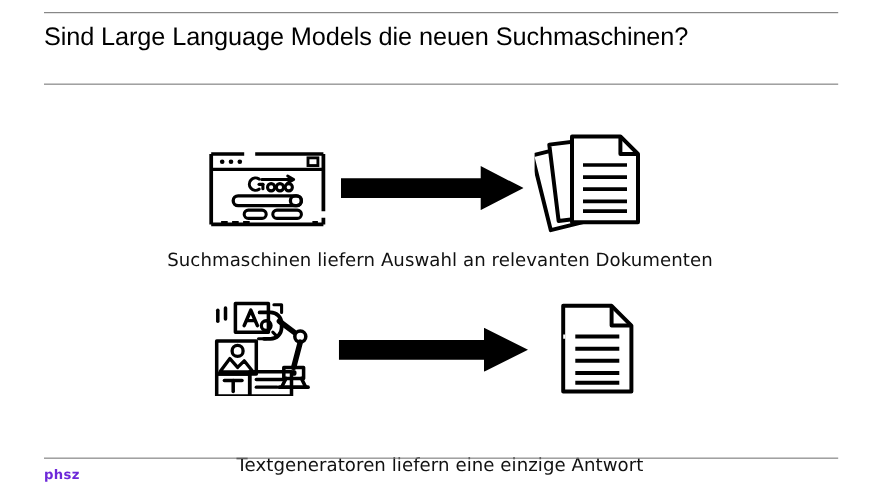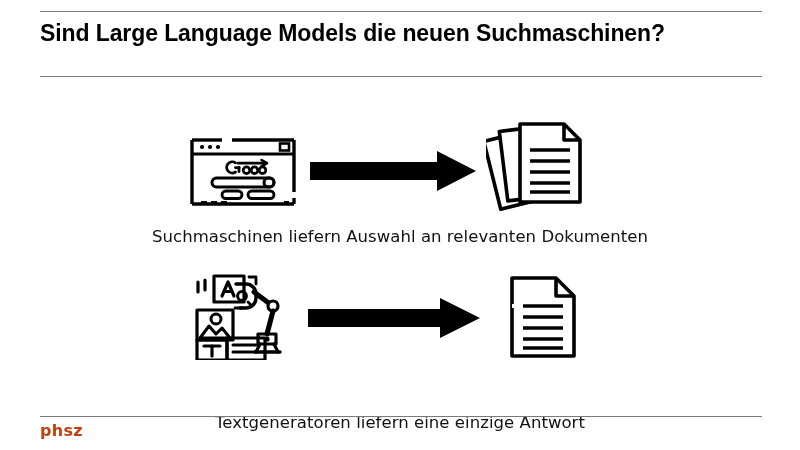--- a/index.html
+++ b/index.html
@@ -33,21 +33,21 @@
   .rule-top    { top: 11px; }
   .rule-under  { top: 76px; }
   .rule-footer { top: 416px; }
 
   
   .title {
     position: absolute;
     left: 40px;
     top: 18px;
     font-family: "Liberation Sans", sans-serif;
-    font-weight: bold;
+    font-weight: normal;
     font-size: 23px;
     letter-spacing: -0.1px;
     line-height: 30px;
     color: #000000;
     white-space: nowrap;
   }
 
   
   .row {
     position: absolute;
@@ -91,24 +91,24 @@
 
   .icon-slot svg { display: block; width: 100%; height: 100%; }
 
   
   .footer-logo {
     position: absolute;
     left: 40px;
     top: 421px;
     font-family: "DejaVu Sans", sans-serif;
     font-weight: bold;
-    font-size: 16px;
+    font-size: 12px;
     line-height: 20px;
     letter-spacing: 0.3px;
-    color: #c2410c;
+    color: #6d28d9;
   }
 </style>
 </head>
 <body>
 
 <div class="slide">
 
   <div class="rule rule-top"></div>
 
   <div class="title">Sind Large Language Models die neuen Suchmaschinen?</div>

